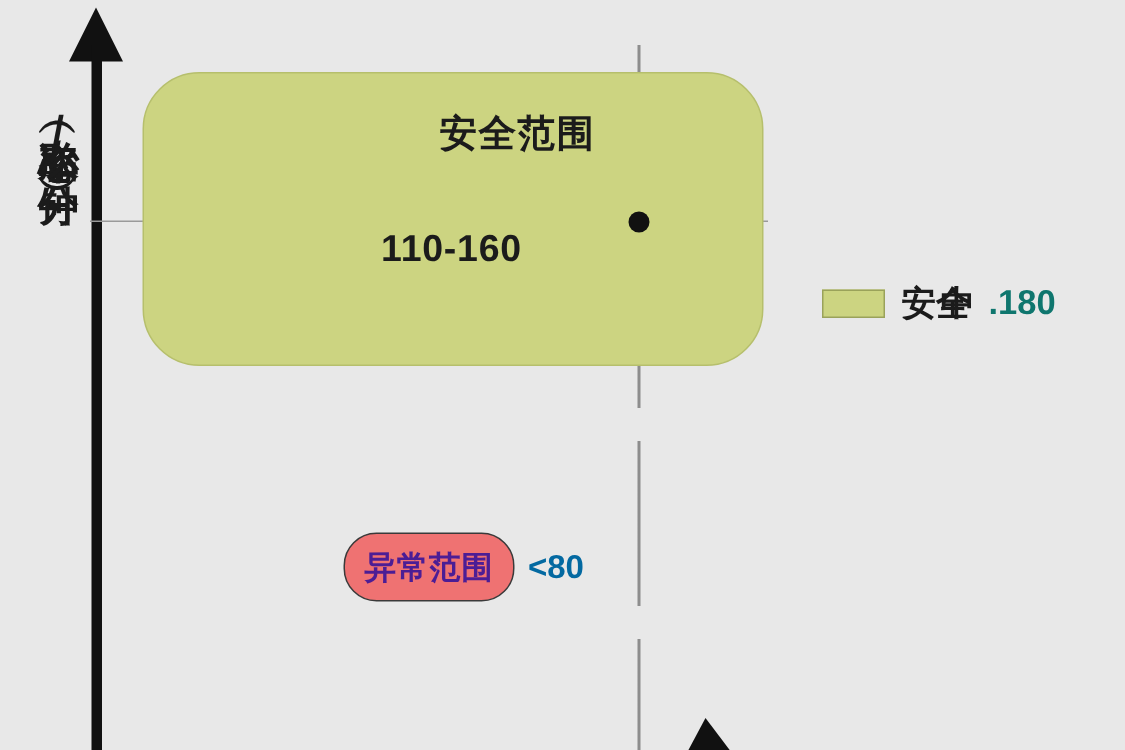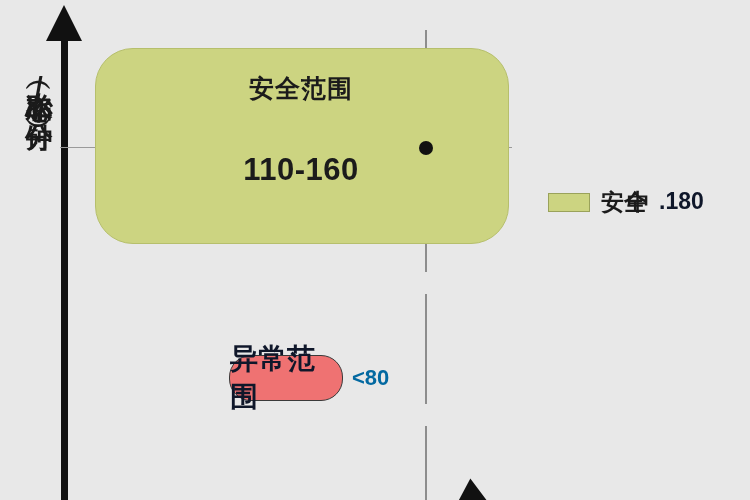--- a/index.html
+++ b/index.html
@@ -103,28 +103,29 @@
   .safe-box-label {
     position: absolute;
     left: 95px;
     top: 72px;
     width: 412px;
     text-align: center;
     font-size: 25px;
     font-weight: 700;
     color: #1b1b1b;
     letter-spacing: 1px;
+    padding-left: 44px;
   }
   .safe-box-value {
     position: absolute;
     left: 95px;
     top: 152px;
     width: 412px;
     text-align: center;
-    font-size: 31px;
+    font-size: 25px;
     font-weight: 700;
     color: #1b1b1b;
     letter-spacing: 0.5px;
   }
 
   
   .cross-dot {
     position: absolute;
     left: 419px;
     top: 141px;
@@ -142,23 +143,23 @@
     width: 112px;
     height: 44px;
     background: #ef7272;
     border: 1.5px solid #3a3a3a;
     border-radius: 22px;
     display: flex;
     align-items: center;
     justify-content: center;
   }
   .abnormal-pill-label {
-    font-size: 28px;
-    font-weight: 700;
-    color: #0f172a;
+    font-size: 21px;
+    font-weight: 700;
+    color: #4c1d95;
     letter-spacing: 0.5px;
   }
   .abnormal-value {
     position: absolute;
     left: 352px;
     top: 365px;
     font-size: 22px;
     font-weight: 700;
     color: #0369a1;
   }
@@ -200,21 +201,21 @@
     position: absolute;
     left: 26px;
     top: 0;
     color: #1b1b1b;
     white-space: nowrap;
   }
   .legend-label .overlay2 {
     position: absolute;
     left: 58px;
     top: 1px;
-    color: #0f172a;
+    color: #0f766e;
     white-space: nowrap;
   }
 </style>
 </head>
 <body>
 
 <div id="stage">
 
   <div class="y-axis-arrow"></div>
   <div class="y-axis-line"></div>

